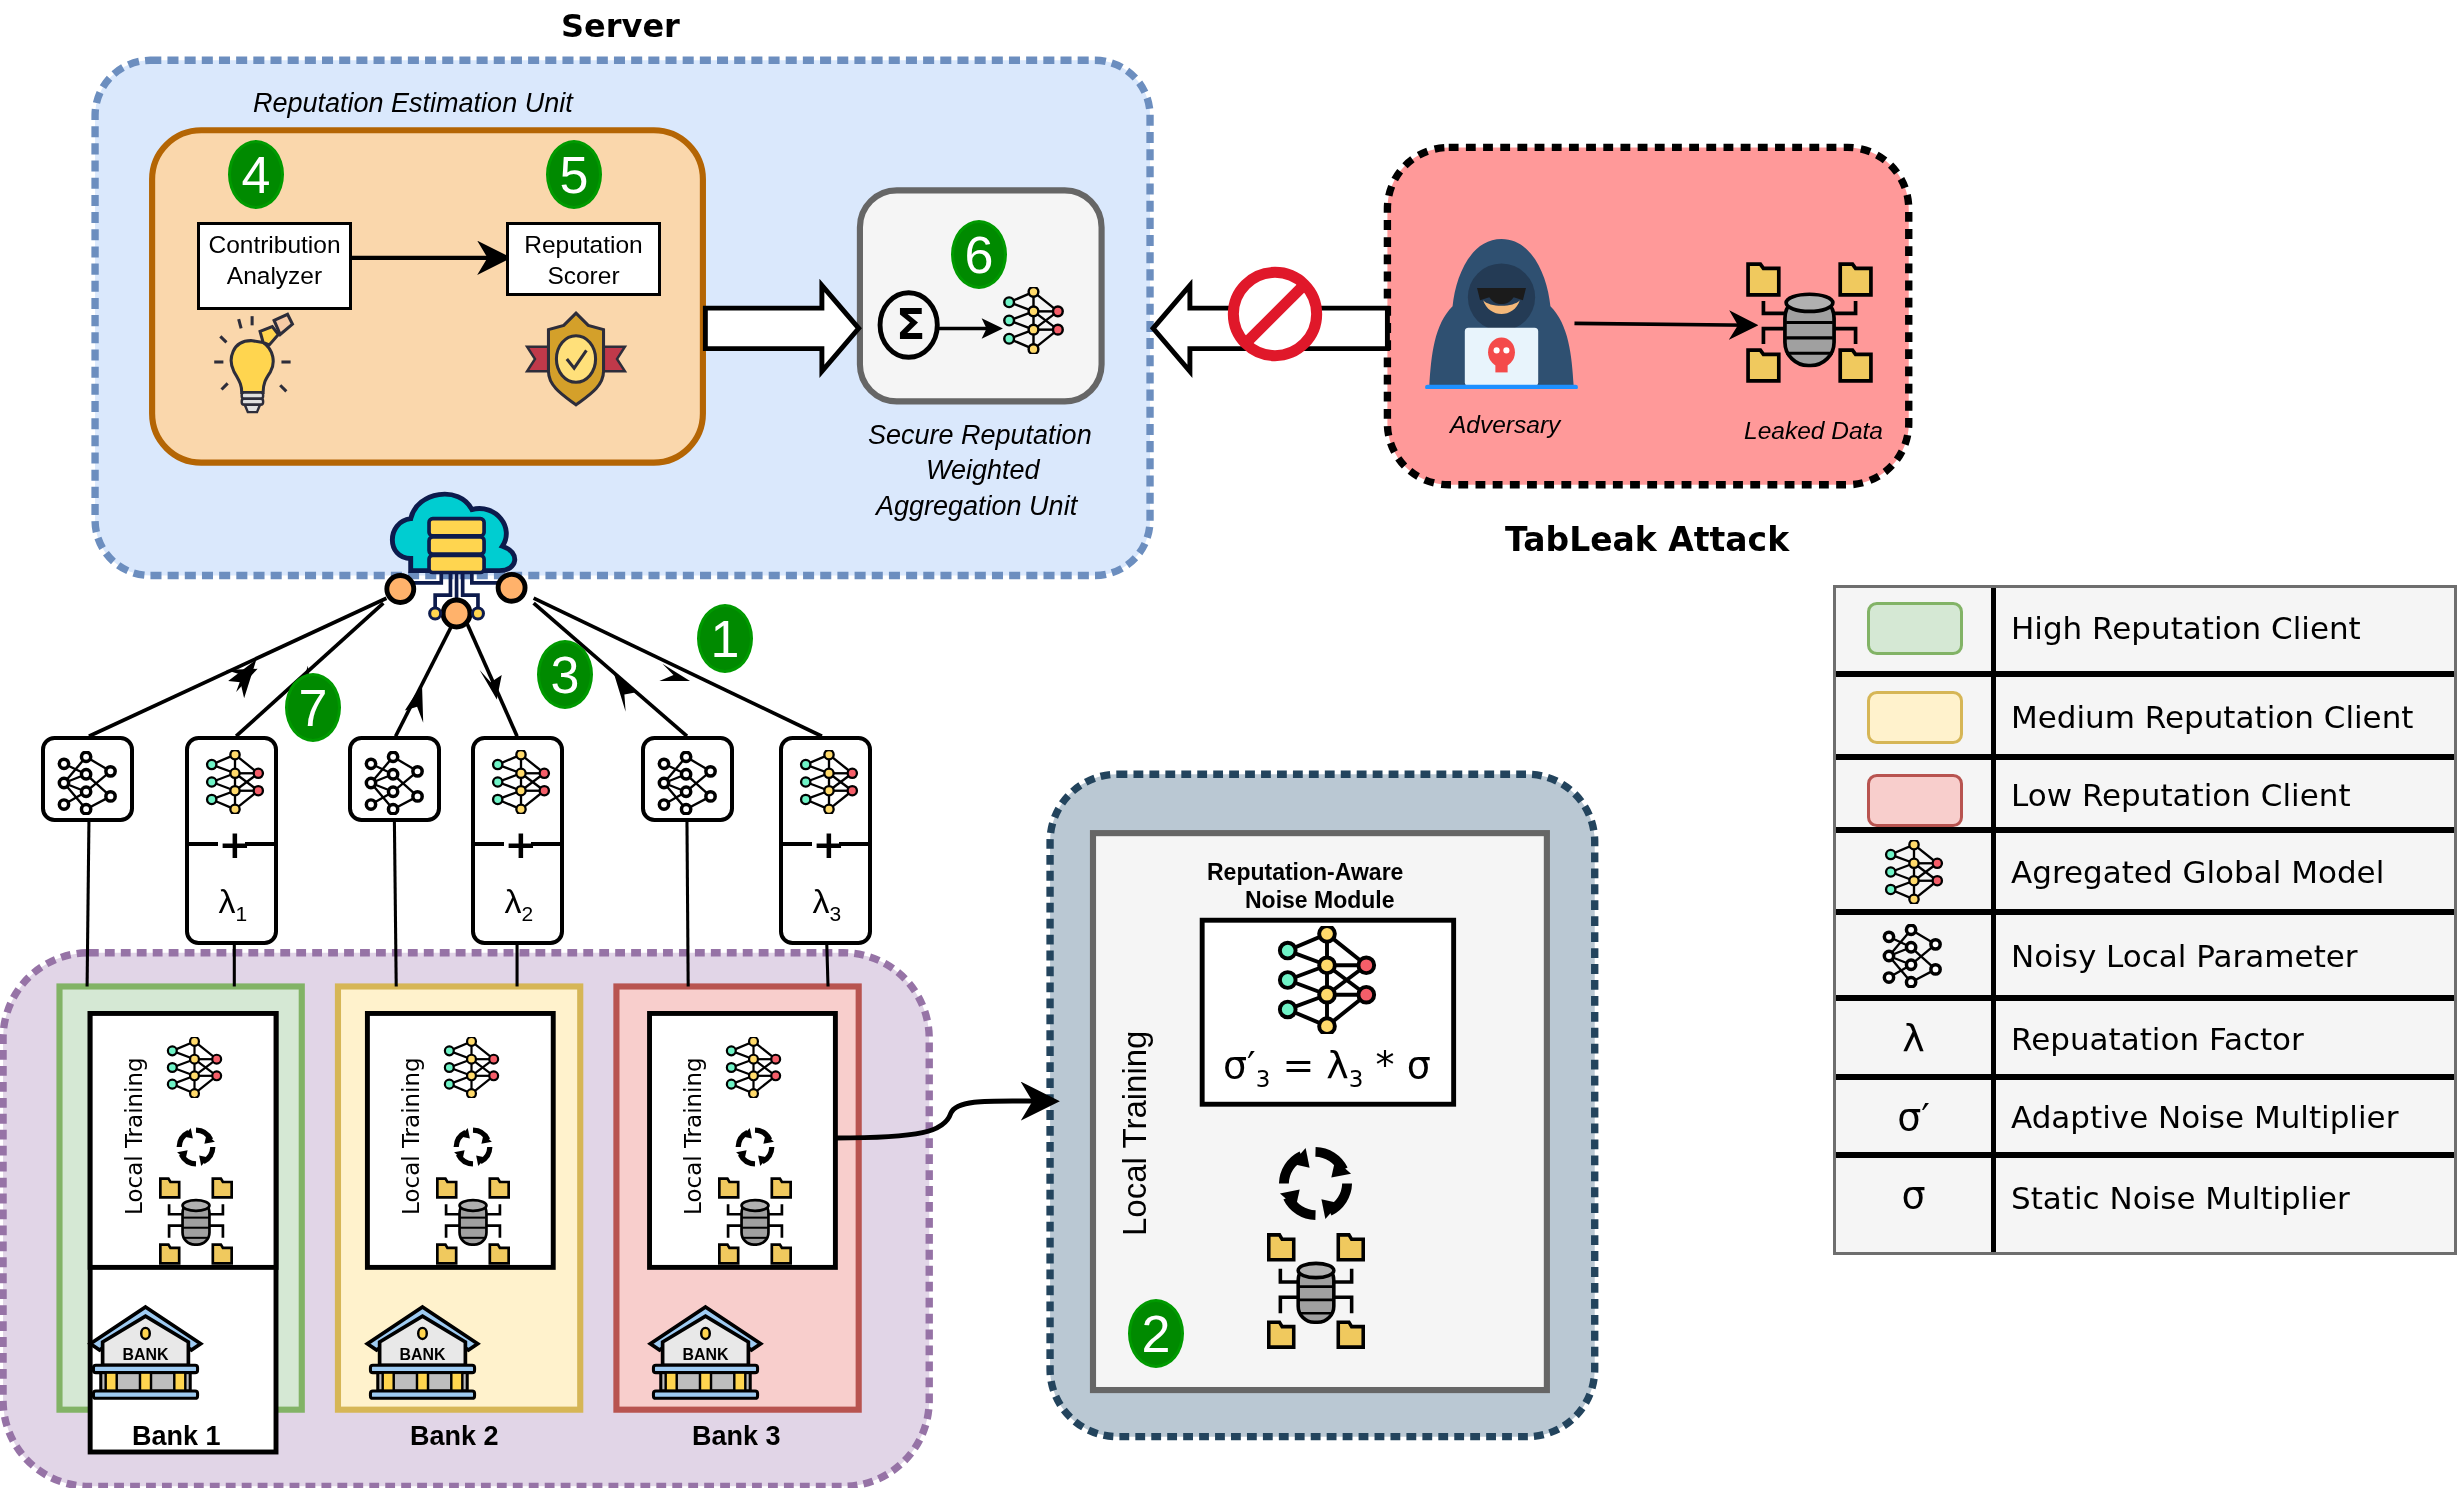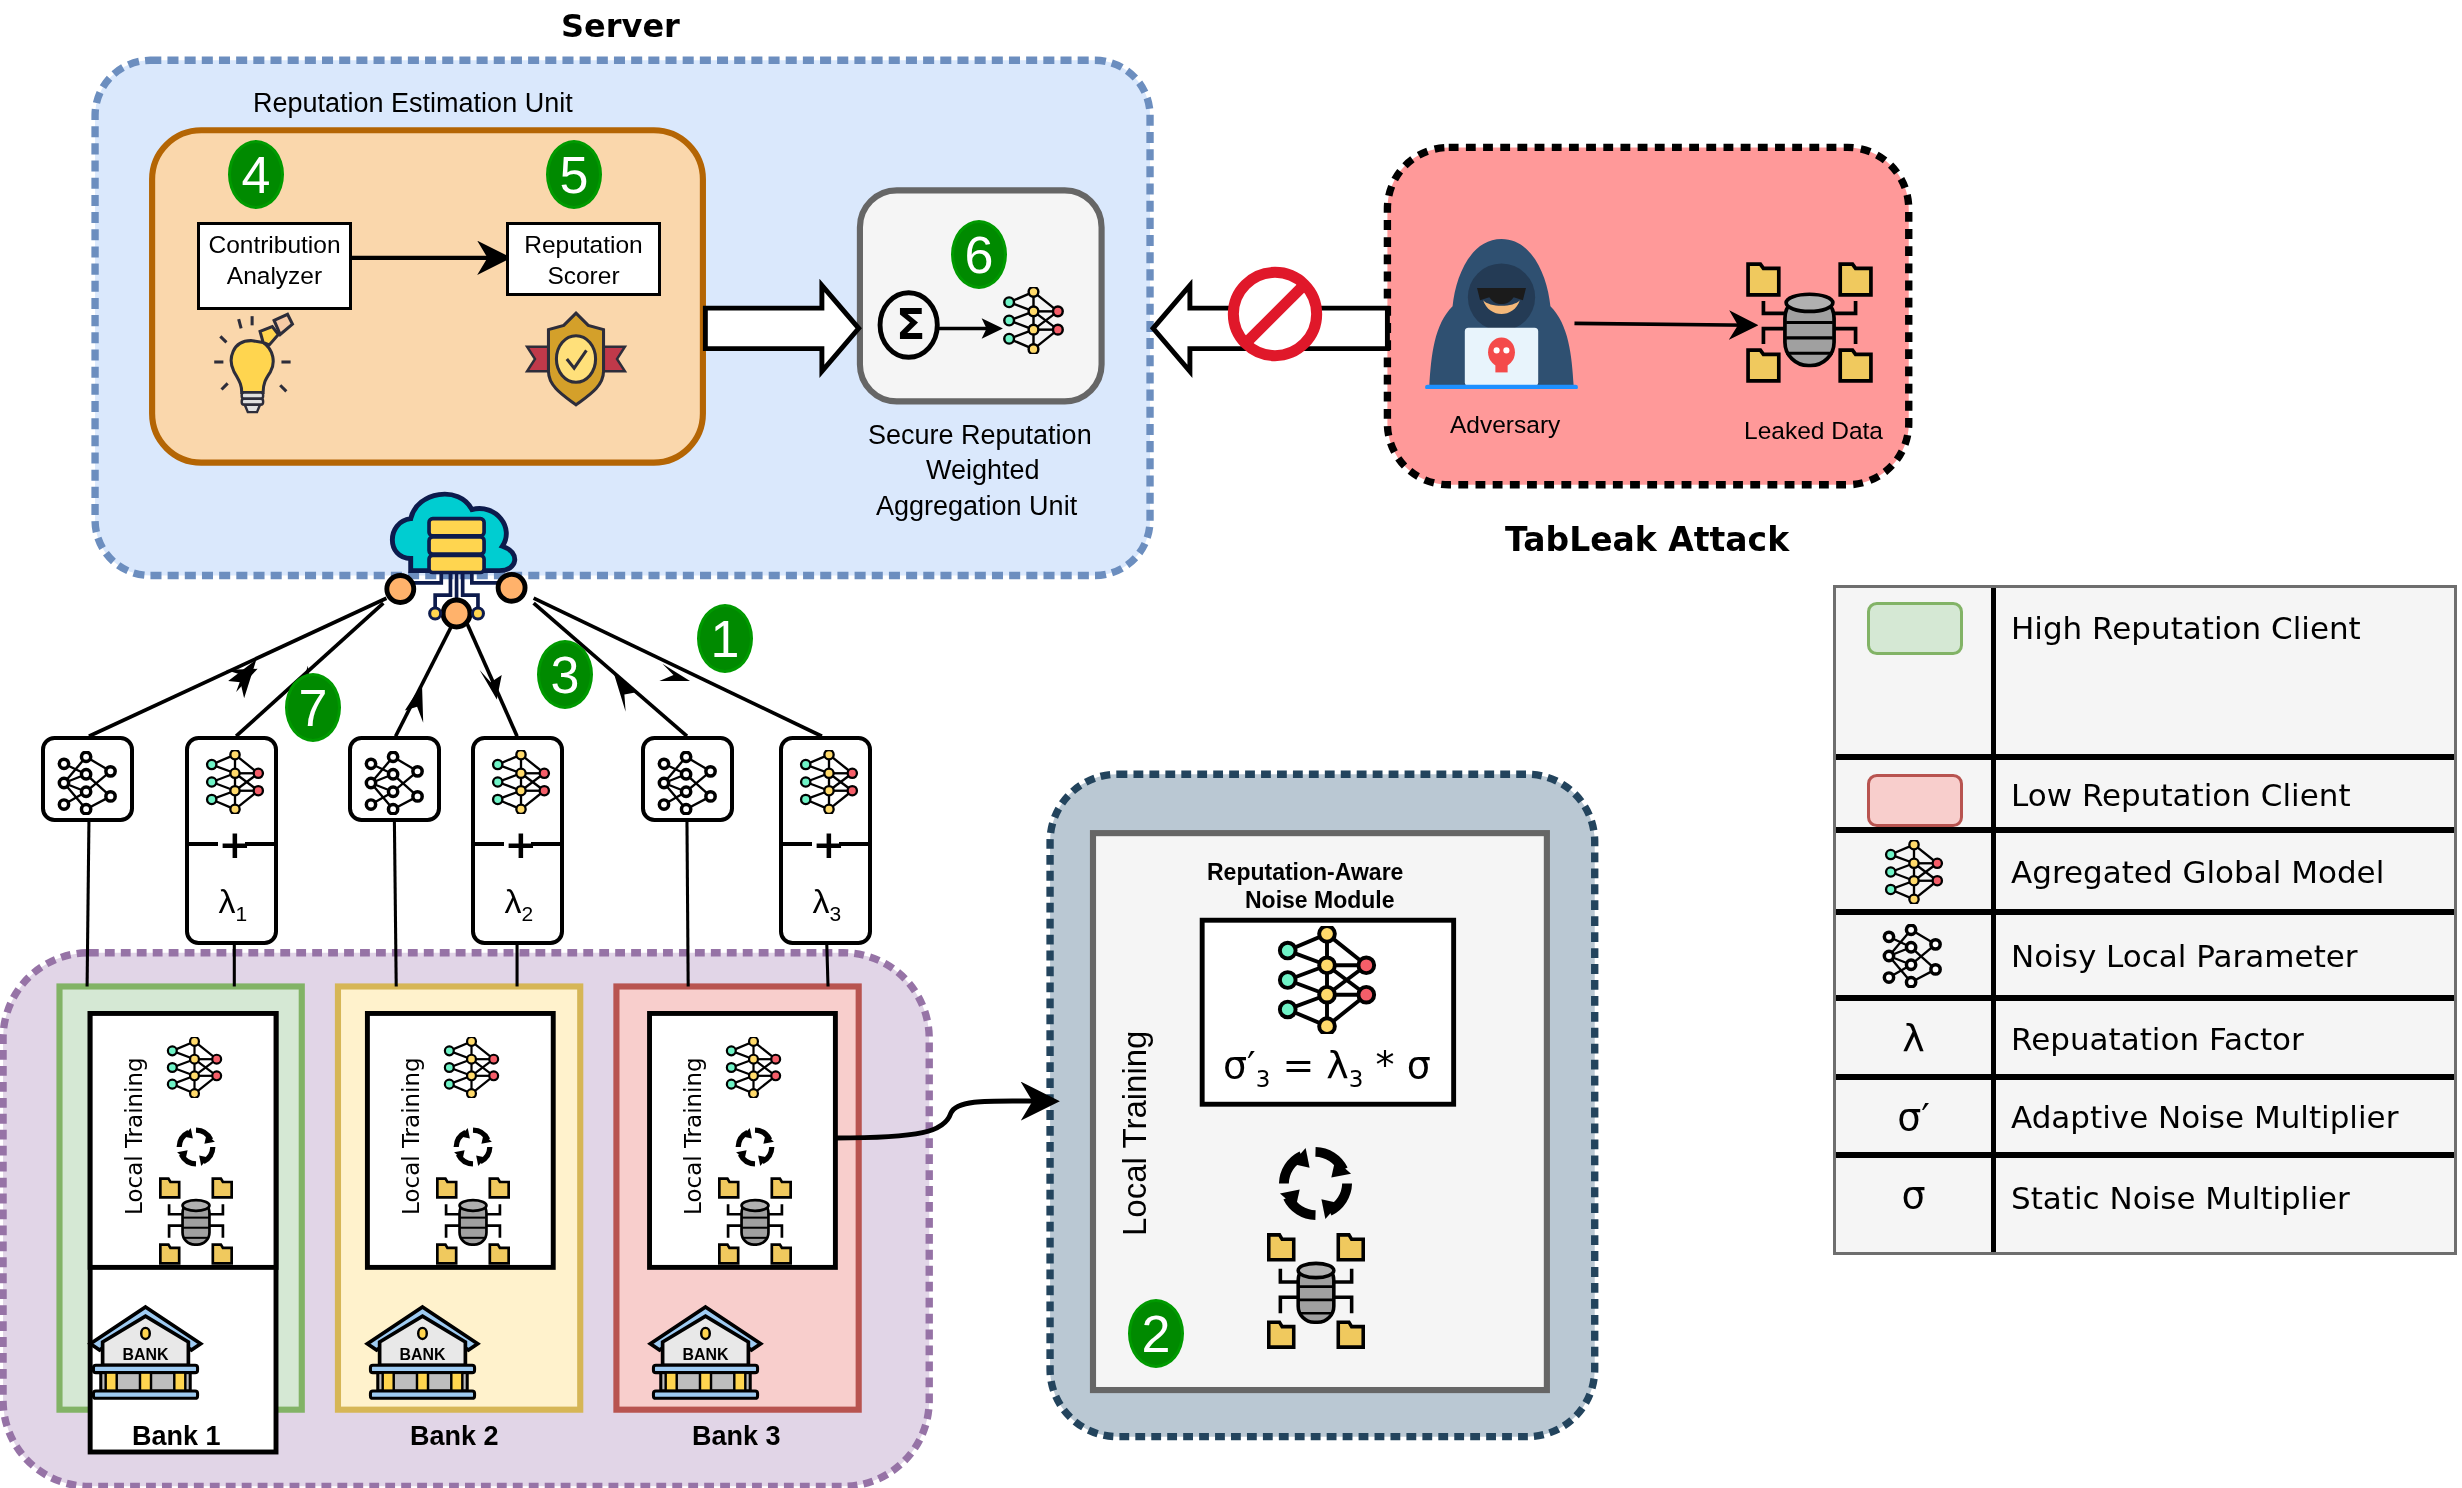--- a/index.html
+++ b/index.html
@@ -1,20 +1,20 @@
 <!DOCTYPE html>
 <html style="font-size:9.8px"><head>
 <meta charset="utf-8">
 <style>
   html,body{margin:0;padding:0;background:#ffffff;}
   body{width:2462px;height:1489px;position:relative;overflow:hidden;font-family:"DejaVu Sans",sans-serif;color:#000;}
   .abs{position:absolute;}
   svg.layer{position:absolute;left:0;top:0;}
   .txt{position:absolute;white-space:nowrap;}
-  .cond{font-family:"Liberation Sans",sans-serif;}
+  .cond{font-family:"Liberation Sans",sans-serif;font-style:italic;}
   .title-bold{font-weight:bold;}
   .badge{position:absolute;width:56px;height:69px;border-radius:50%;background:#008a00;border:3.7px solid #009a00;box-sizing:border-box;color:#fff;font-family:"Liberation Sans",sans-serif;font-size:52px;display:flex;align-items:center;justify-content:center;}
   .box{position:absolute;box-sizing:border-box;}
   .vlabel{position:absolute;transform-origin:left top;transform:rotate(-90deg);white-space:nowrap;font-family:"DejaVu Sans",sans-serif;}
   .legend-table{position:absolute;left:1833px;top:585px;width:624px;height:670px;border:3.7px solid #6e6e6e;background:#f5f5f5;box-sizing:border-box;}
   .legend-row{position:absolute;left:0;width:100%;border-top:6.1px solid #000;box-sizing:border-box;}
   .legend-row.first{border-top:none;}
   .legend-divider{position:absolute;left:155px;top:0;bottom:0;width:4.9px;background:#000;}
   .legend-label{position:absolute;left:175px;font-size:31px;font-family:"DejaVu Sans",sans-serif;}
   .legend-sym{position:absolute;left:0;width:155px;text-align:center;font-size:38px;font-family:"DejaVu Sans",sans-serif;}
@@ -632,20 +632,24 @@
   <span>σ′</span><sub style="font-size:23px;">3</sub><span style="white-space:pre;"> = </span><span>λ</span><sub style="font-size:23px;">3</sub><span style="white-space:pre;"> * σ</span>
 </div>
 <div class="badge" style="left:1128px;top:1299px;">2</div>
 
 <div class="legend-table" id="legend">
 
 <div class="legend-row first" style="top: 0px; height: 83px;">
       <div class="swatch" style="top: 13.5px; background: rgb(213, 232, 212); border-color: rgb(130, 179, 102);"></div>
       <div class="legend-label" style="top: 22px;">High Reputation Client</div>
     </div>
+    <div class="legend-row" style="top: 83px; height: 83px;">
+      <div class="swatch" style="top: 13.5px; background: rgb(255, 242, 204); border-color: rgb(214, 182, 86);"></div>
+      <div class="legend-label" style="top: 22px;">Medium Reputation Client</div>
+    </div>
     <div class="legend-row" style="top: 166px; height: 74px;">
       <div class="swatch" style="top: 13.5px; background: rgb(248, 206, 204); border-color: rgb(184, 84, 80);"></div>
       <div class="legend-label" style="top: 17px;">Low Reputation Client</div>
     </div>
     <div class="legend-row" style="top: 239px; height: 82px;">
       <svg width="64" height="64" viewBox="0 0 110 110" style="position: absolute; left: 46px; top: 7.4px;">
         <g stroke="#000" stroke-width="4">
           <line x1="15" y1="25" x2="55" y2="8"></line>
           <line x1="15" y1="25" x2="55" y2="40"></line>
           <line x1="15" y1="55" x2="55" y2="40"></line>

